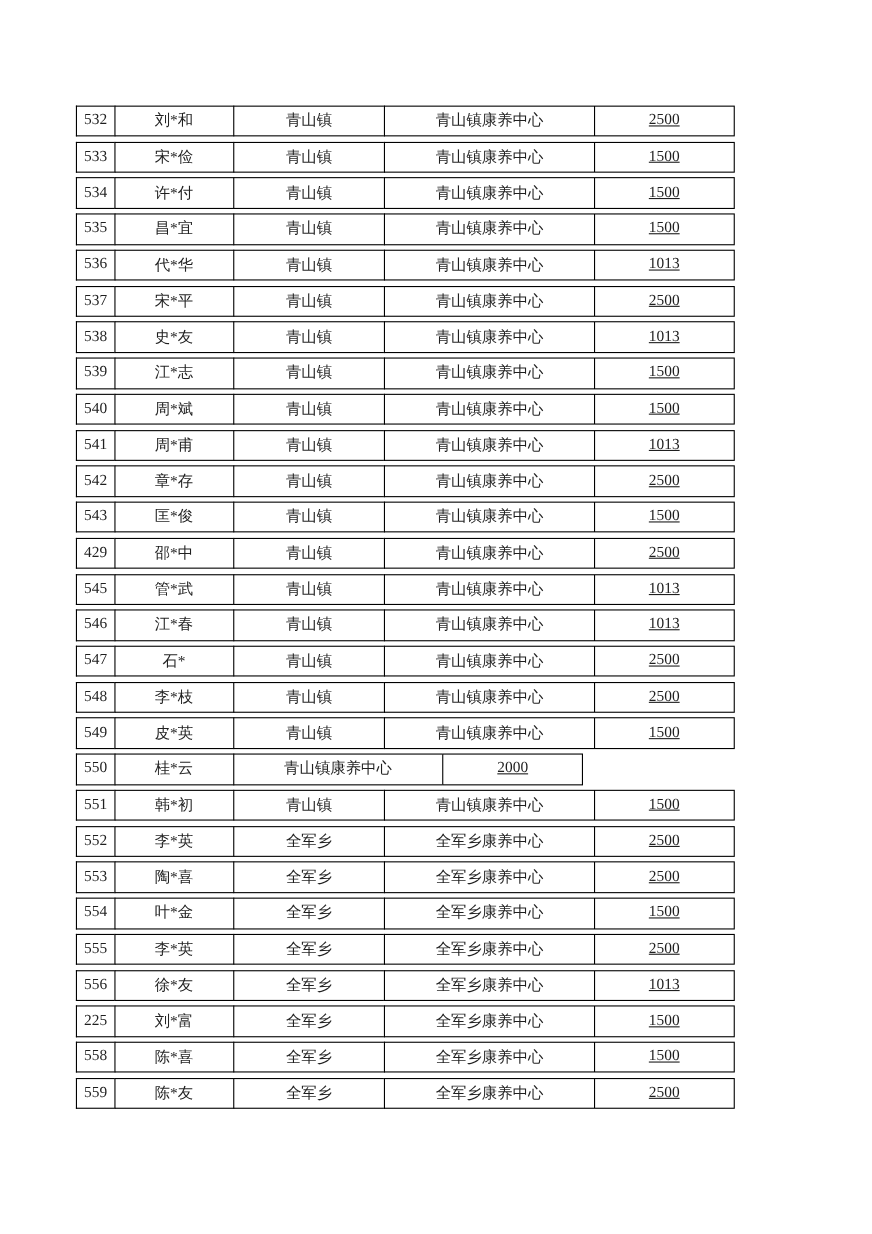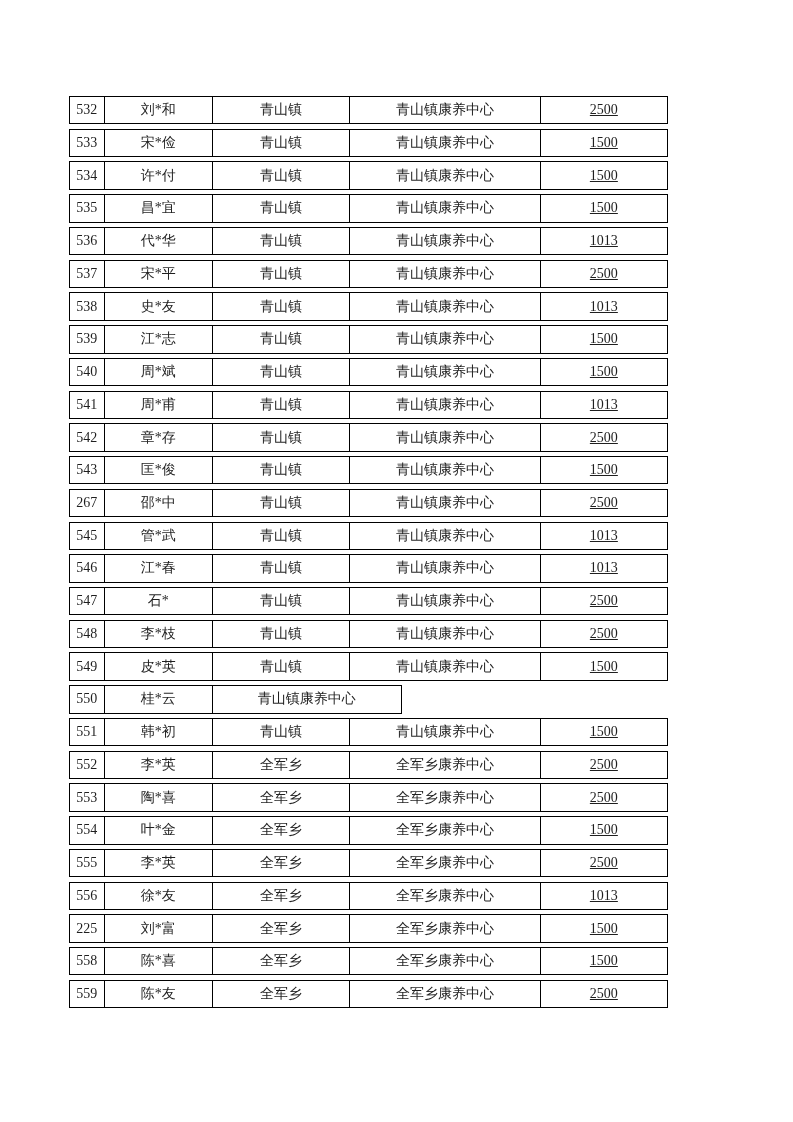--- a/index.html
+++ b/index.html
@@ -139,21 +139,21 @@
         <div class="tcell c4">2500</div>
       </div>
       <div class="trow">
         <div class="tcell c0">543</div>
         <div class="tcell c1">匡*俊</div>
         <div class="tcell c2">青山镇</div>
         <div class="tcell c3">青山镇康养中心</div>
         <div class="tcell c4">1500</div>
       </div>
       <div class="trow">
-        <div class="tcell c0">267</div>
+        <div class="tcell c0">429</div>
         <div class="tcell c1">邵*中</div>
         <div class="tcell c2">青山镇</div>
         <div class="tcell c3">青山镇康养中心</div>
         <div class="tcell c4">2500</div>
       </div>
       <div class="trow">
         <div class="tcell c0">545</div>
         <div class="tcell c1">管*武</div>
         <div class="tcell c2">青山镇</div>
         <div class="tcell c3">青山镇康养中心</div>
@@ -184,20 +184,21 @@
         <div class="tcell c0">549</div>
         <div class="tcell c1">皮*英</div>
         <div class="tcell c2">青山镇</div>
         <div class="tcell c3">青山镇康养中心</div>
         <div class="tcell c4">1500</div>
       </div>
       <div class="trow">
         <div class="tcell c0">550</div>
         <div class="tcell c1">桂*云</div>
         <div class="tcell c3">青山镇康养中心</div>
+        <div class="tcell c4">2000</div>
       </div>
       <div class="trow">
         <div class="tcell c0">551</div>
         <div class="tcell c1">韩*初</div>
         <div class="tcell c2">青山镇</div>
         <div class="tcell c3">青山镇康养中心</div>
         <div class="tcell c4">1500</div>
       </div>
       <div class="trow">
         <div class="tcell c0">552</div>

